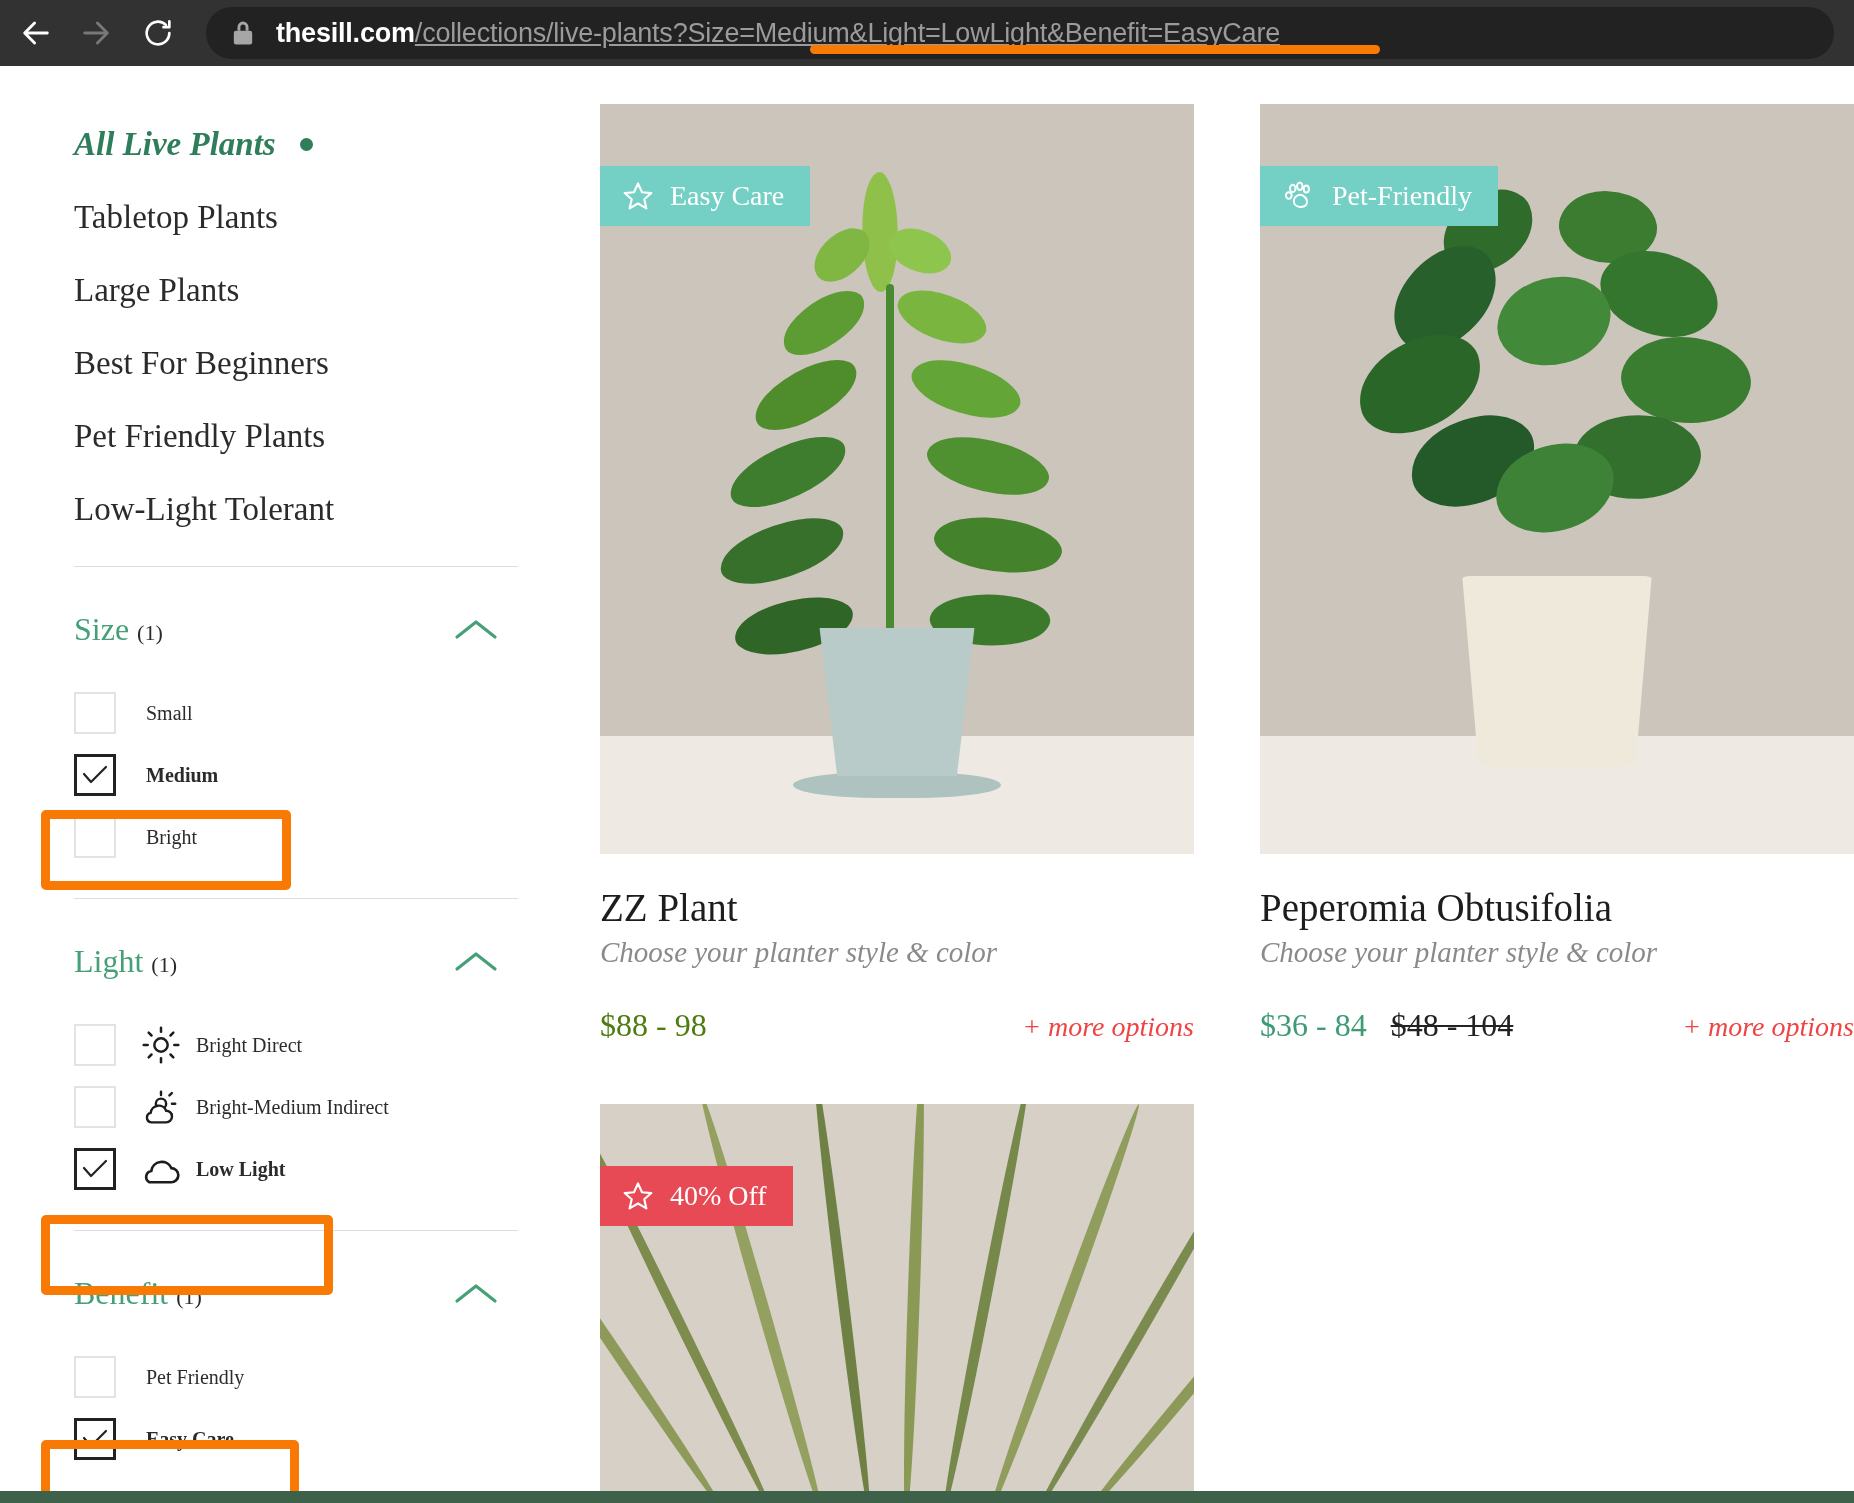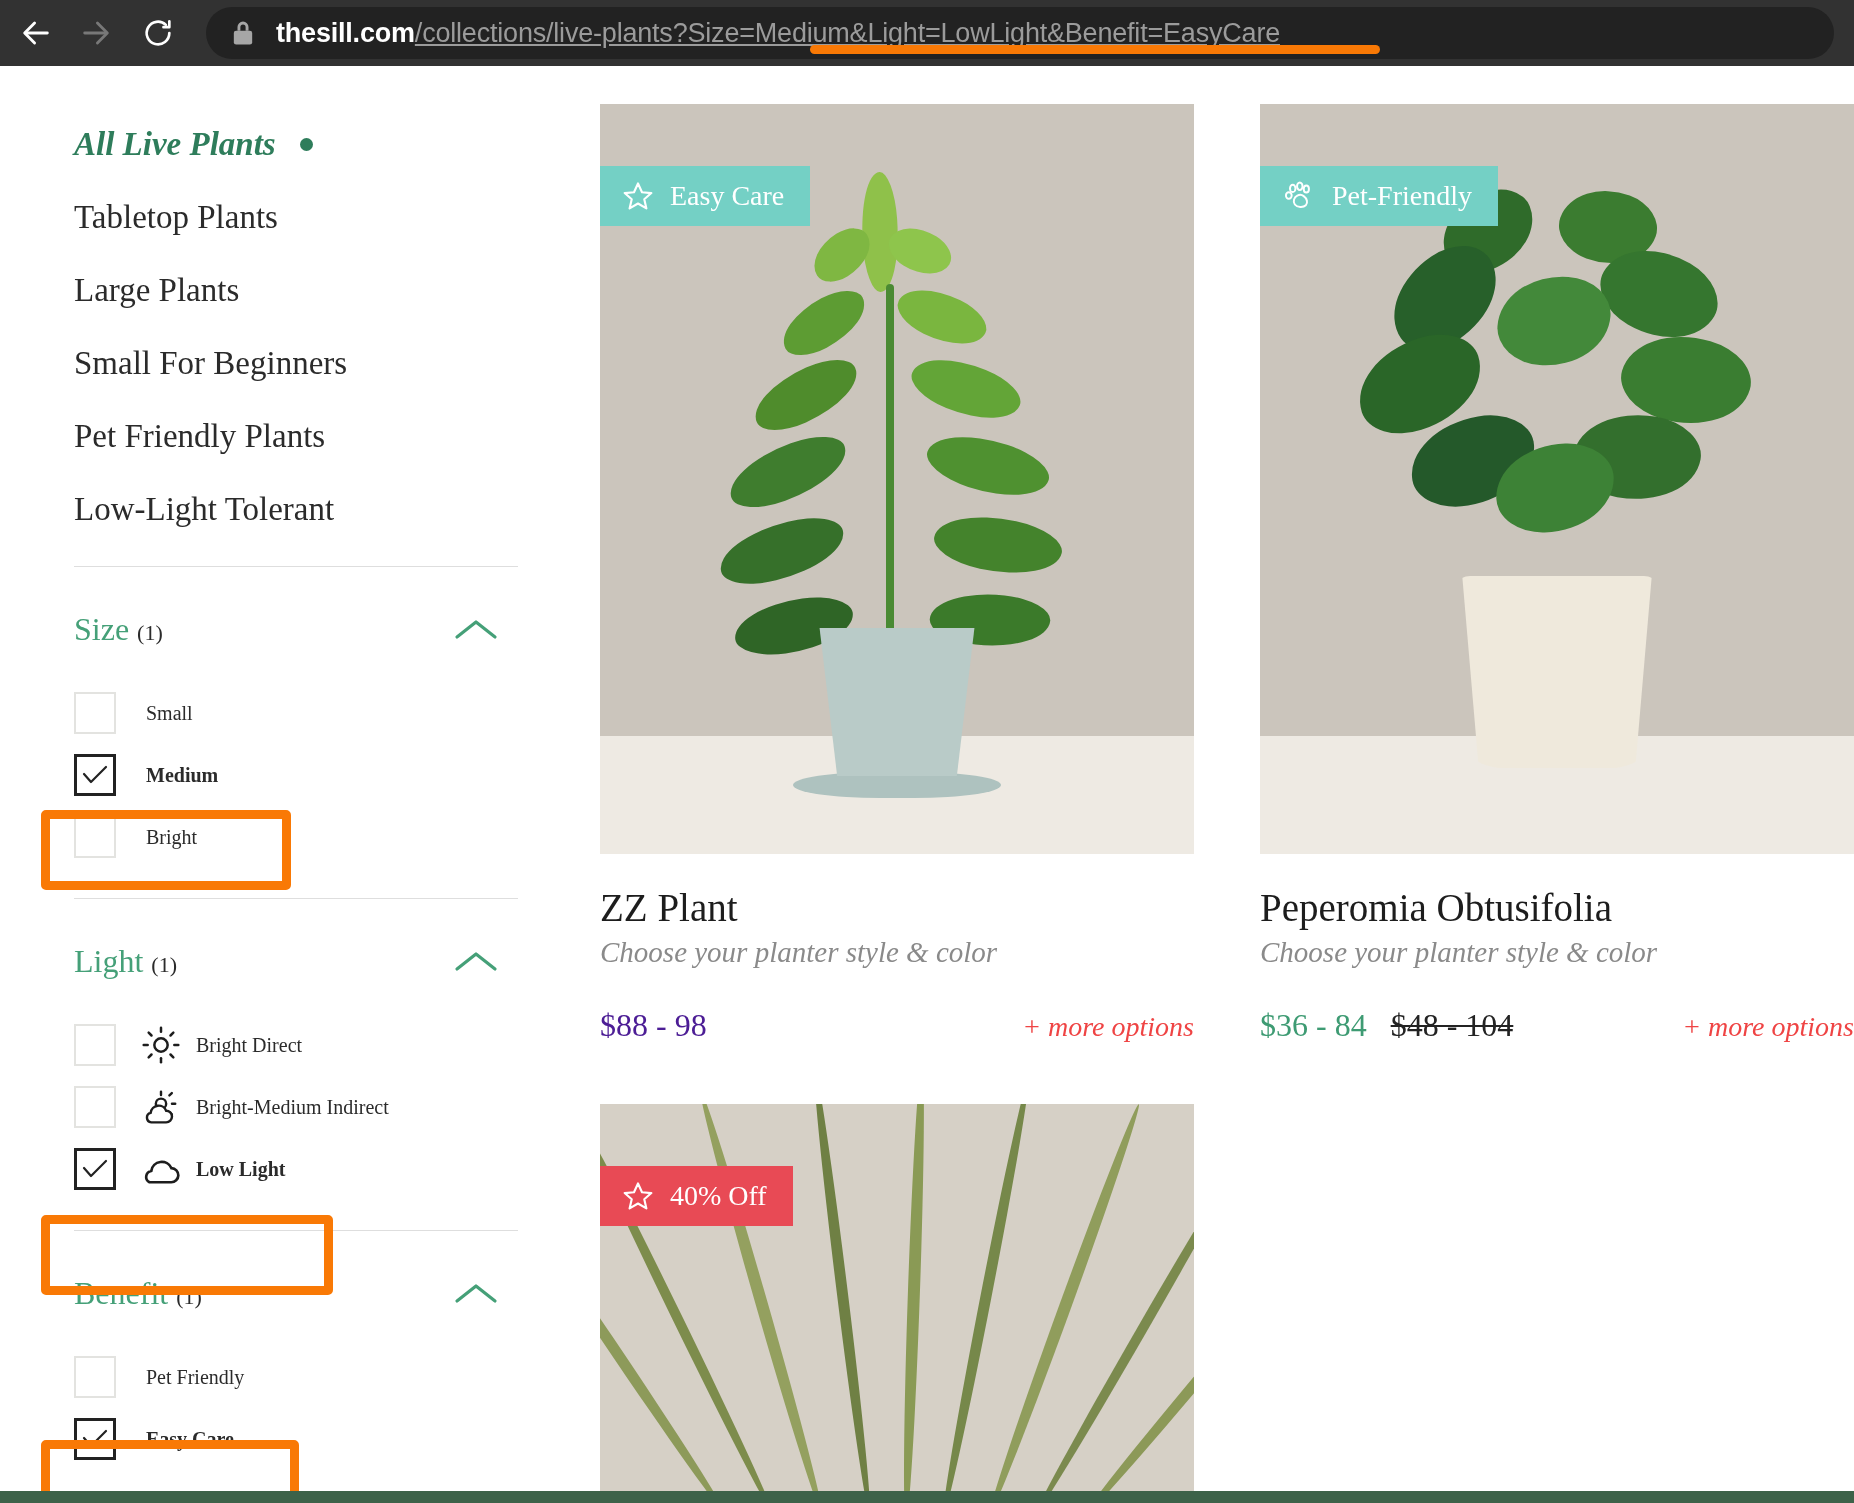--- a/index.html
+++ b/index.html
@@ -207,21 +207,21 @@
     color: #8a8a8a;
     font-style: italic;
     margin-top: 6px;
     white-space: nowrap;
   }
   .card-foot {
     display: flex; align-items: baseline; justify-content: space-between;
     margin-top: 38px;
   }
   .price-wrap { display: flex; align-items: baseline; }
-  .price { font-size: 32px; color: #4c1d95; }
+  .price { font-size: 32px; color: #4d7c0f; }
   .price.sale { color: #3e9b73; }
   .price-old {
     font-size: 32px; color: #232323;
     margin-left: 24px;
     text-decoration: line-through;
     text-decoration-thickness: 2px;
   }
   .more-opts {
     font-size: 28px; color: #ef4444; font-style: italic;
     white-space: nowrap;
@@ -315,21 +315,21 @@
 
   <div class="sidebar">
 
     <div class="nav-list">
       <div class="nav-item active">
         <span>All Live Plants</span>
         <span class="active-dot"></span>
       </div>
       <div class="nav-item">Tabletop Plants</div>
       <div class="nav-item">Large Plants</div>
-      <div class="nav-item">Small For Beginners</div>
+      <div class="nav-item">Best For Beginners</div>
       <div class="nav-item">Pet Friendly Plants</div>
       <div class="nav-item">Low-Light Tolerant</div>
     </div>
 
     <div class="divider"></div>
 
     <div class="filter-group">
       <div class="filter-head">
         <div>
           <span class="filter-title">Size</span><span class="filter-count">(1)</span>

